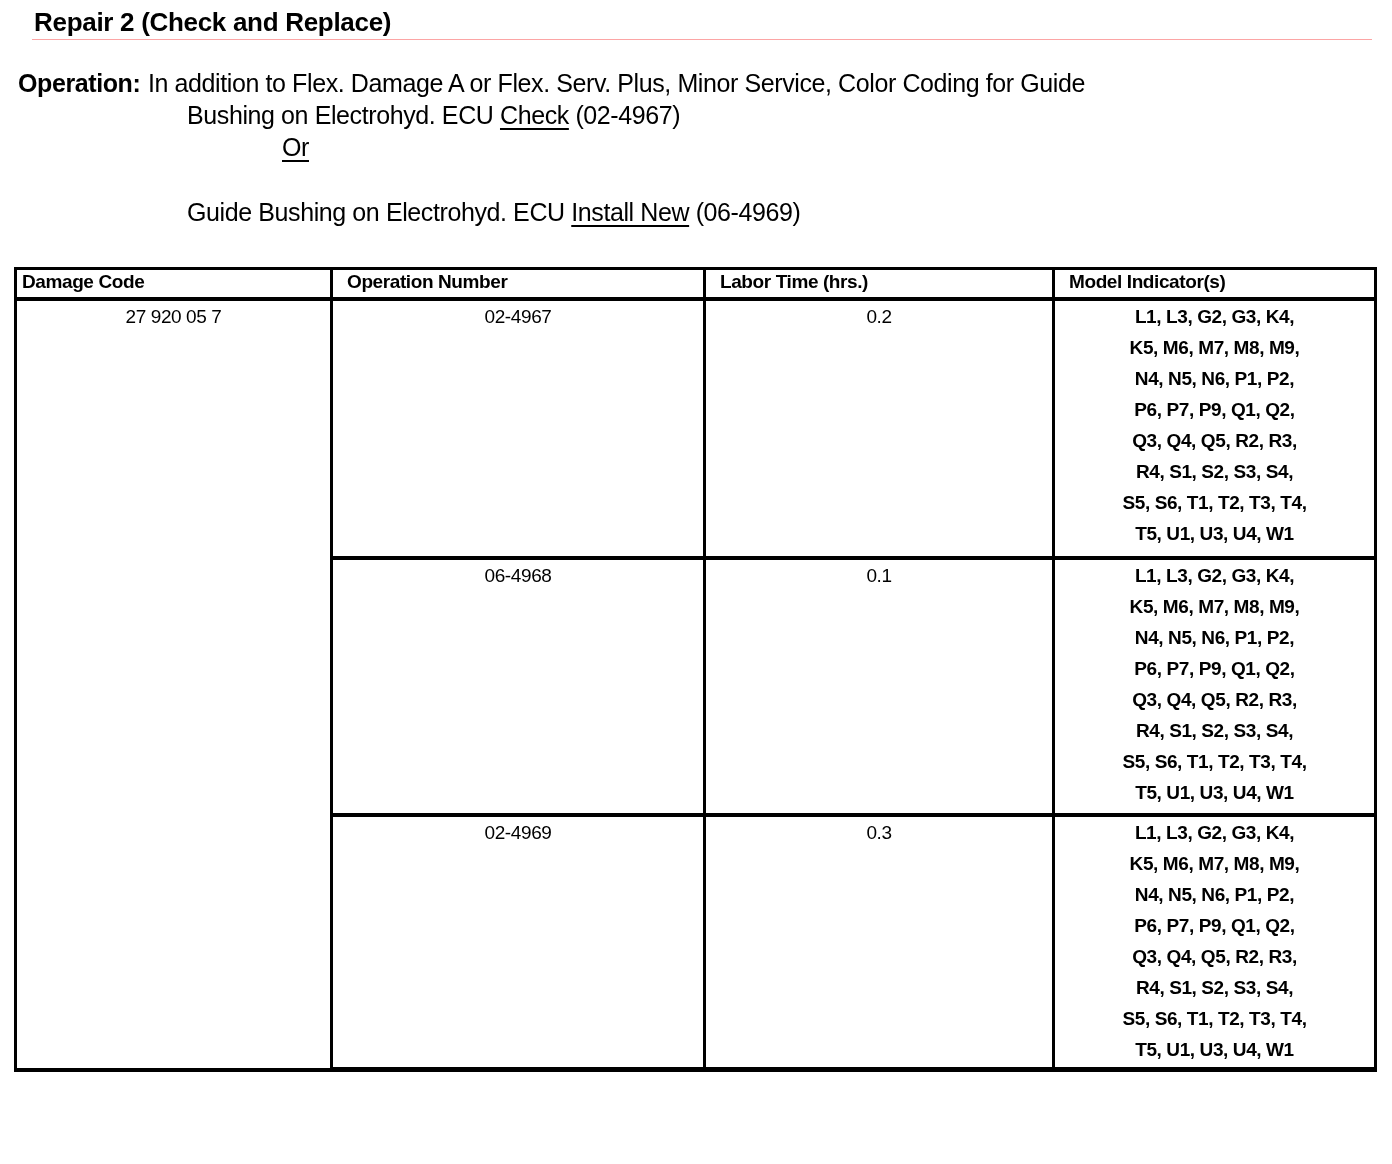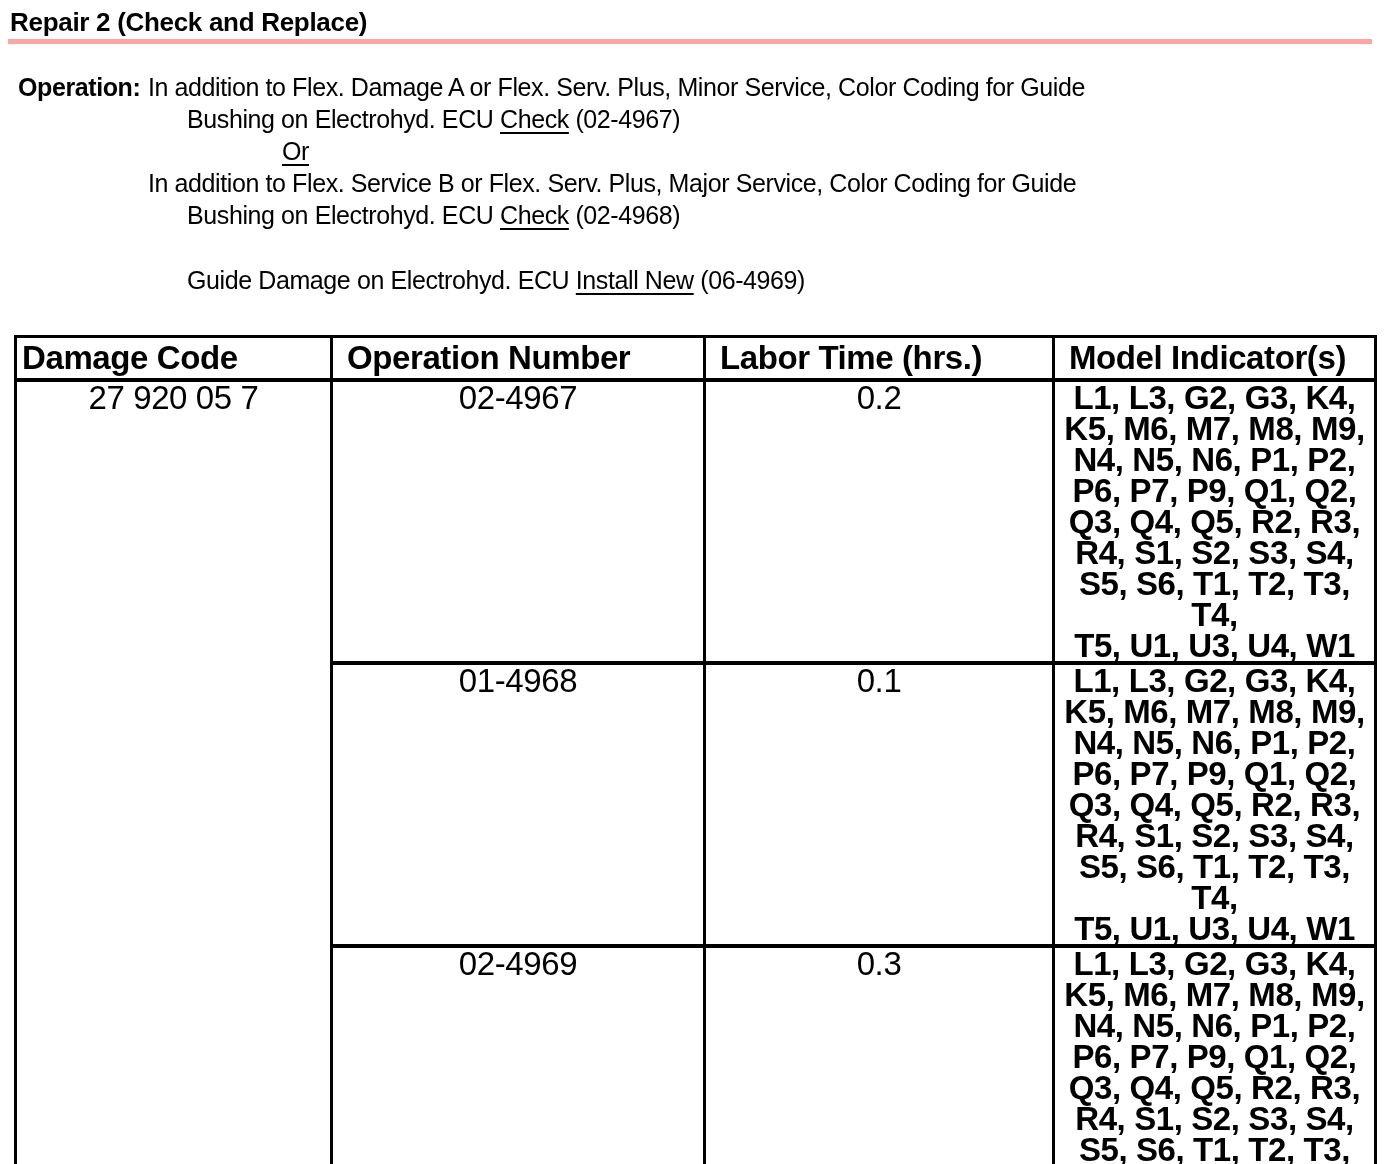--- a/index.html
+++ b/index.html
@@ -8,22 +8,22 @@
     background: #ffffff;
     width: 1392px; height: 1164px;
     font-family: "Liberation Sans", "DejaVu Sans", sans-serif;
     color: #000000;
     -webkit-font-smoothing: none;
   }
   .page { width: 1392px; height: 1164px; overflow: hidden; }
 
   
   .title-block {
-    margin: 6px 20px 0 8px;
-    border-bottom: 5px solid #fca5a5;
+    margin: 6px 20px 0 32px;
+    border-bottom: 1px solid #fca5a5;
     padding: 2px 0 3px 2px;
   }
   .title-block h1 {
     margin: 0;
     font-size: 26px;
     font-weight: bold;
     line-height: 28px;
     letter-spacing: -0.3px;
   }
 
@@ -59,21 +59,21 @@
     text-decoration-thickness: 2px;
     text-underline-offset: 4px;
   }
 
   
   table.damage-table {
     border-collapse: collapse;
     table-layout: fixed;
     width: 1360px;
     margin: 39px 0 0 14px;
-    font-size: 33px;
+    font-size: 19px;
     letter-spacing: -0.4px;
   }
   .damage-table col.c1 { width: 316px; }
   .damage-table col.c2 { width: 373px; }
   .damage-table col.c3 { width: 349px; }
   .damage-table col.c4 { width: 322px; }
   .damage-table th, .damage-table td {
     border: 3px solid #000;
     vertical-align: top;
     padding: 0;
@@ -118,27 +118,23 @@
     <div class="op-label">Operation:</div>
     <div class="op-content">
 
       <div class="para">
         <div class="line">In addition to Flex. Damage A or Flex. Serv. Plus, Minor Service, Color Coding for Guide</div>
         <div class="line cont"><span>Bushing on Electrohyd. ECU </span><span class="ref">Check</span><span> (02-4967)</span></div>
       </div>
 
       <div class="or-line">Or</div>
 
-      <div class="para">
-        <div class="line">In addition to Flex. Service B or Flex. Serv. Plus, Major Service, Color Coding for Guide</div>
-        <div class="line cont"><span>Bushing on Electrohyd. ECU </span><span class="ref">Check</span><span> (02-4968)</span></div>
-      </div>
 
       <div class="para para3">
-        <div class="line cont"><span>Guide Damage on Electrohyd. ECU </span><span class="ref">Install New</span><span> (06-4969)</span></div>
+        <div class="line cont"><span>Guide Bushing on Electrohyd. ECU </span><span class="ref">Install New</span><span> (06-4969)</span></div>
       </div>
 
     </div>
   </div>
 
   <table class="damage-table">
     <colgroup>
         <col class="c1">
         <col class="c2">
         <col class="c3">
@@ -160,21 +156,21 @@
         <td class="cell-models">L1, L3, G2, G3, K4,
 K5, M6, M7, M8, M9,
 N4, N5, N6, P1, P2,
 P6, P7, P9, Q1, Q2,
 Q3, Q4, Q5, R2, R3,
 R4, S1, S2, S3, S4,
 S5, S6, T1, T2, T3, T4,
 T5, U1, U3, U4, W1</td>
       </tr>
       <tr class="r2">
-        <td class="cell-op">01-4968</td>
+        <td class="cell-op">06-4968</td>
         <td class="cell-time">0.1</td>
         <td class="cell-models">L1, L3, G2, G3, K4,
 K5, M6, M7, M8, M9,
 N4, N5, N6, P1, P2,
 P6, P7, P9, Q1, Q2,
 Q3, Q4, Q5, R2, R3,
 R4, S1, S2, S3, S4,
 S5, S6, T1, T2, T3, T4,
 T5, U1, U3, U4, W1</td>
       </tr>

